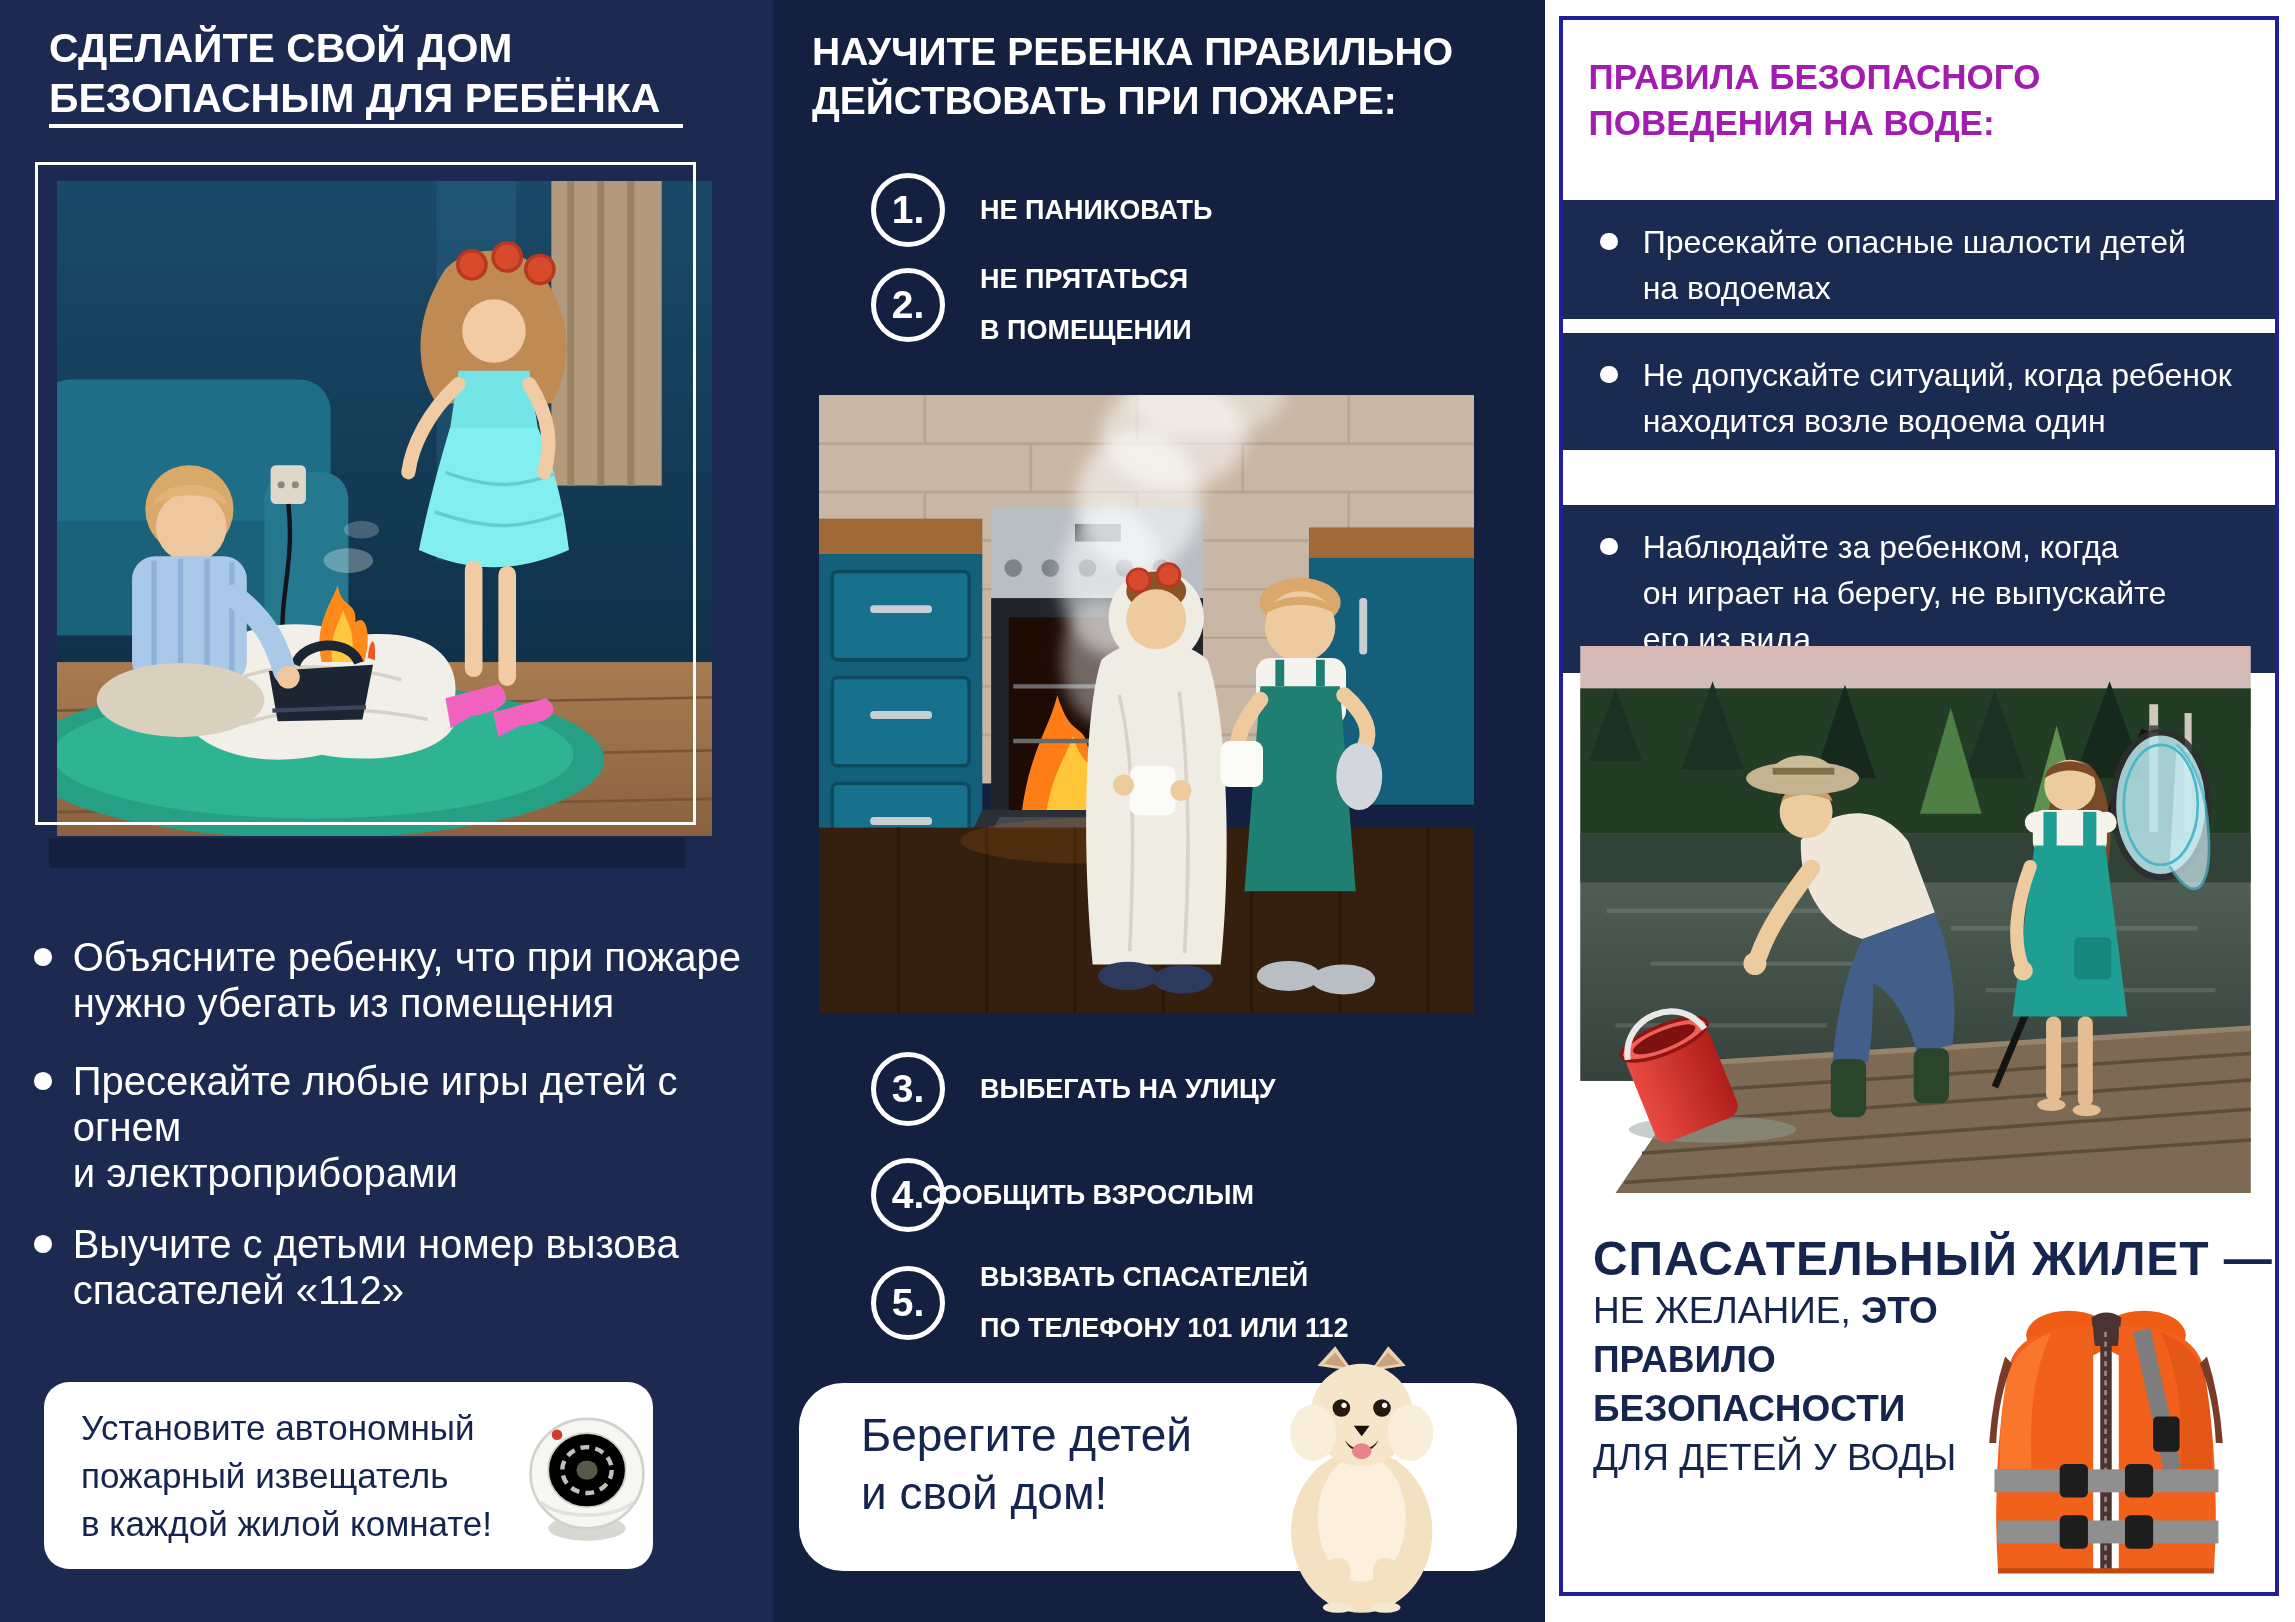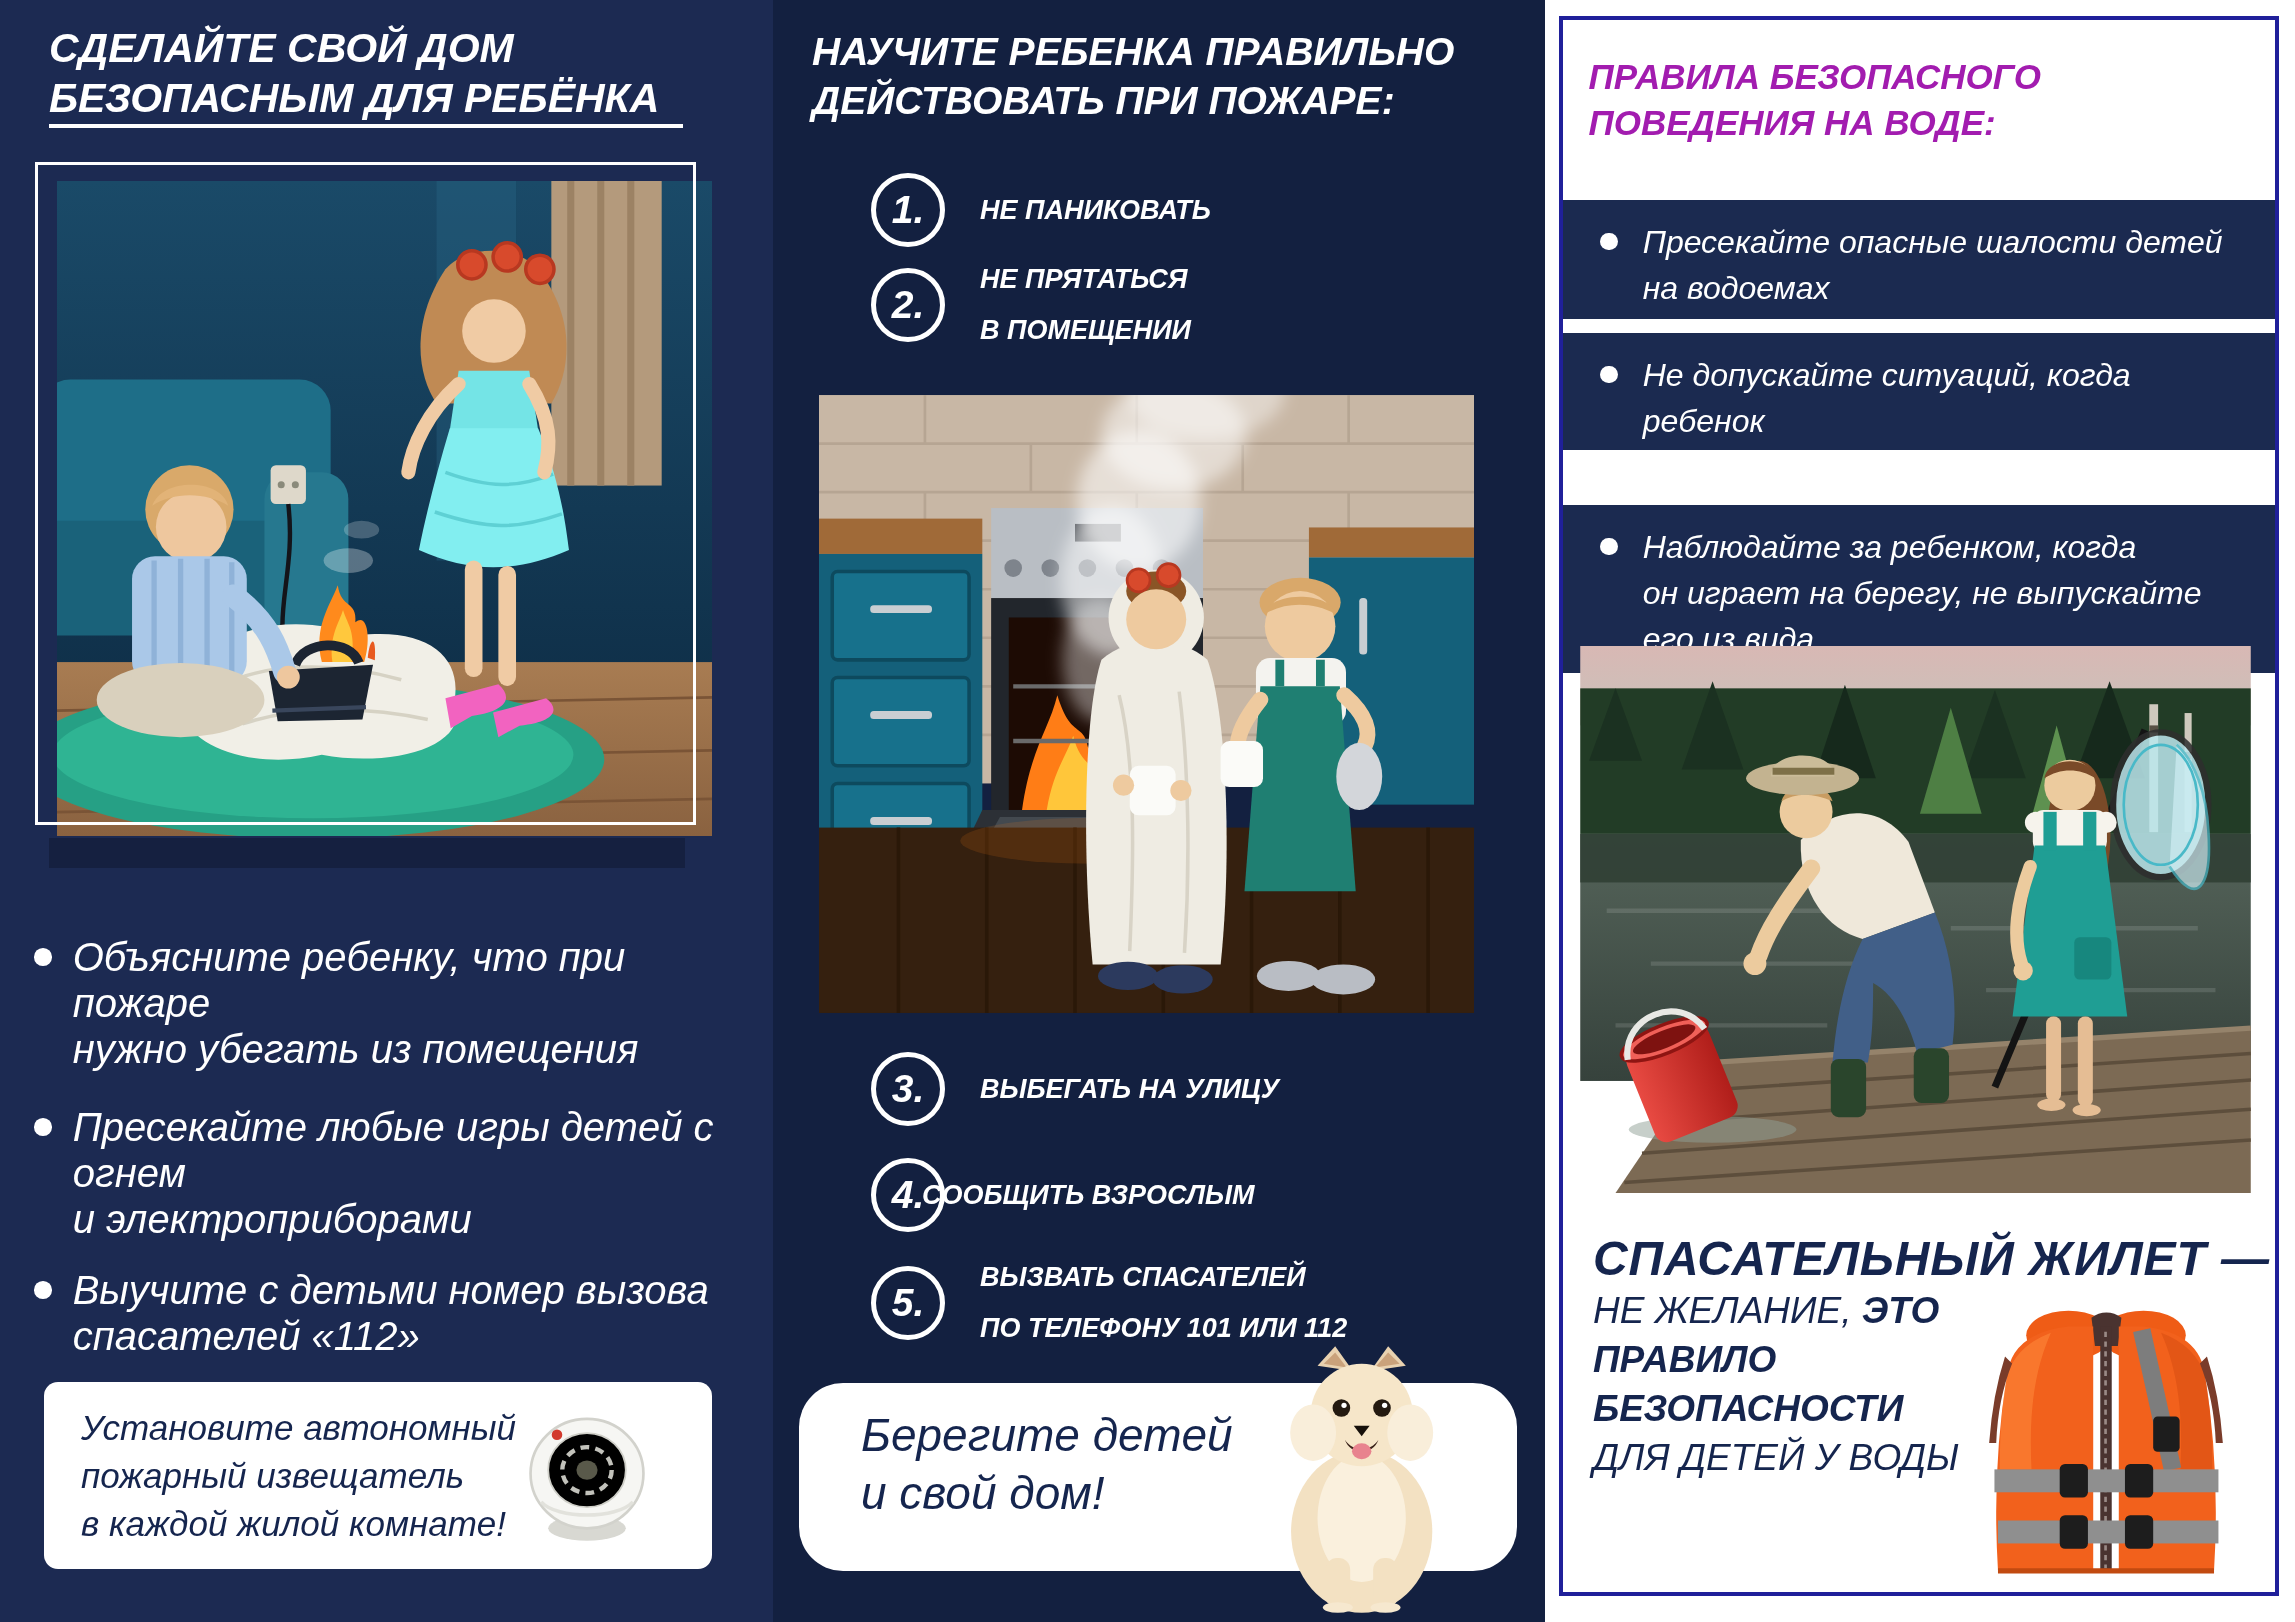--- a/index.html
+++ b/index.html
@@ -1,36 +1,36 @@
 <!DOCTYPE html>
 <html style="font-size:14px"><head>
 <meta charset="utf-8">
 <style>
   html,body{margin:0;padding:0;background:#ffffff;}
   .poster{position:relative;width:2295px;height:1623px;overflow:hidden;background:#ffffff;
-          font-family:"Liberation Sans","DejaVu Sans",sans-serif;font-style:italic;}
+          font-family:"Liberation Sans","DejaVu Sans",sans-serif;}
   .abs{position:absolute;}
   .pre{white-space:pre-line;}
 
   
   .panel-left{left:0;top:0;width:773px;height:1623px;background:#1c2a52;}
   .panel-mid{left:773px;top:0;width:773px;height:1623px;background:#132040;}
   .panel-right{left:1545px;top:0;width:750px;height:1623px;background:#ffffff;}
 
   
   .left-title{left:49px;top:23px;color:#fff;font-size:41px;line-height:50px;font-weight:700;}
   .left-underline{left:49px;top:124px;width:634px;height:3.5px;background:#fff;}
   .left-photo{left:57px;top:181px;width:655px;height:655px;z-index:1;}
   .left-photo-frame{left:35px;top:162px;width:655px;height:657px;border:3.5px solid #fff;z-index:2;}
   .left-photo-shadow{left:49px;top:838px;width:636px;height:30px;background:rgba(0,0,0,0.22);z-index:0;}
   .left-bullets{left:34px;top:934px;width:715px;}
   .lbullet{display:flex;gap:21px;color:#fff;font-size:40px;line-height:46px;}
   .lbullet .dot{width:17.7px;height:17.7px;border-radius:50%;background:#fff;margin-top:14px;flex:none;}
   .lb1{margin-bottom:32px;} .lb2{margin-bottom:25px;}
-  .left-notice{left:44px;top:1382px;width:668px;height:187px;background:#fff;border-radius:14px;}
+  .left-notice{left:44px;top:1382px;width:609px;height:187px;background:#fff;border-radius:25px;}
   .left-notice-text{left:37px;top:22px;color:#15254e;font-size:35px;line-height:48px;}
   .detector{left:481px;top:14px;width:124px;height:157px;}
 
   
   .mid-title{left:812px;top:26.5px;color:#fff;font-size:39px;line-height:49px;font-weight:700;}
   .step-circle{width:74px;height:74px;border:5.3px solid #fff;border-radius:50%;
                display:flex;align-items:center;justify-content:center;
                color:#fff;font-size:39px;font-weight:700;box-sizing:border-box;}
   .step-label{color:#fff;font-size:27px;line-height:51px;font-weight:700;}
   .sc1{left:871px;top:173px;} .sl1{left:980px;top:185px;}

